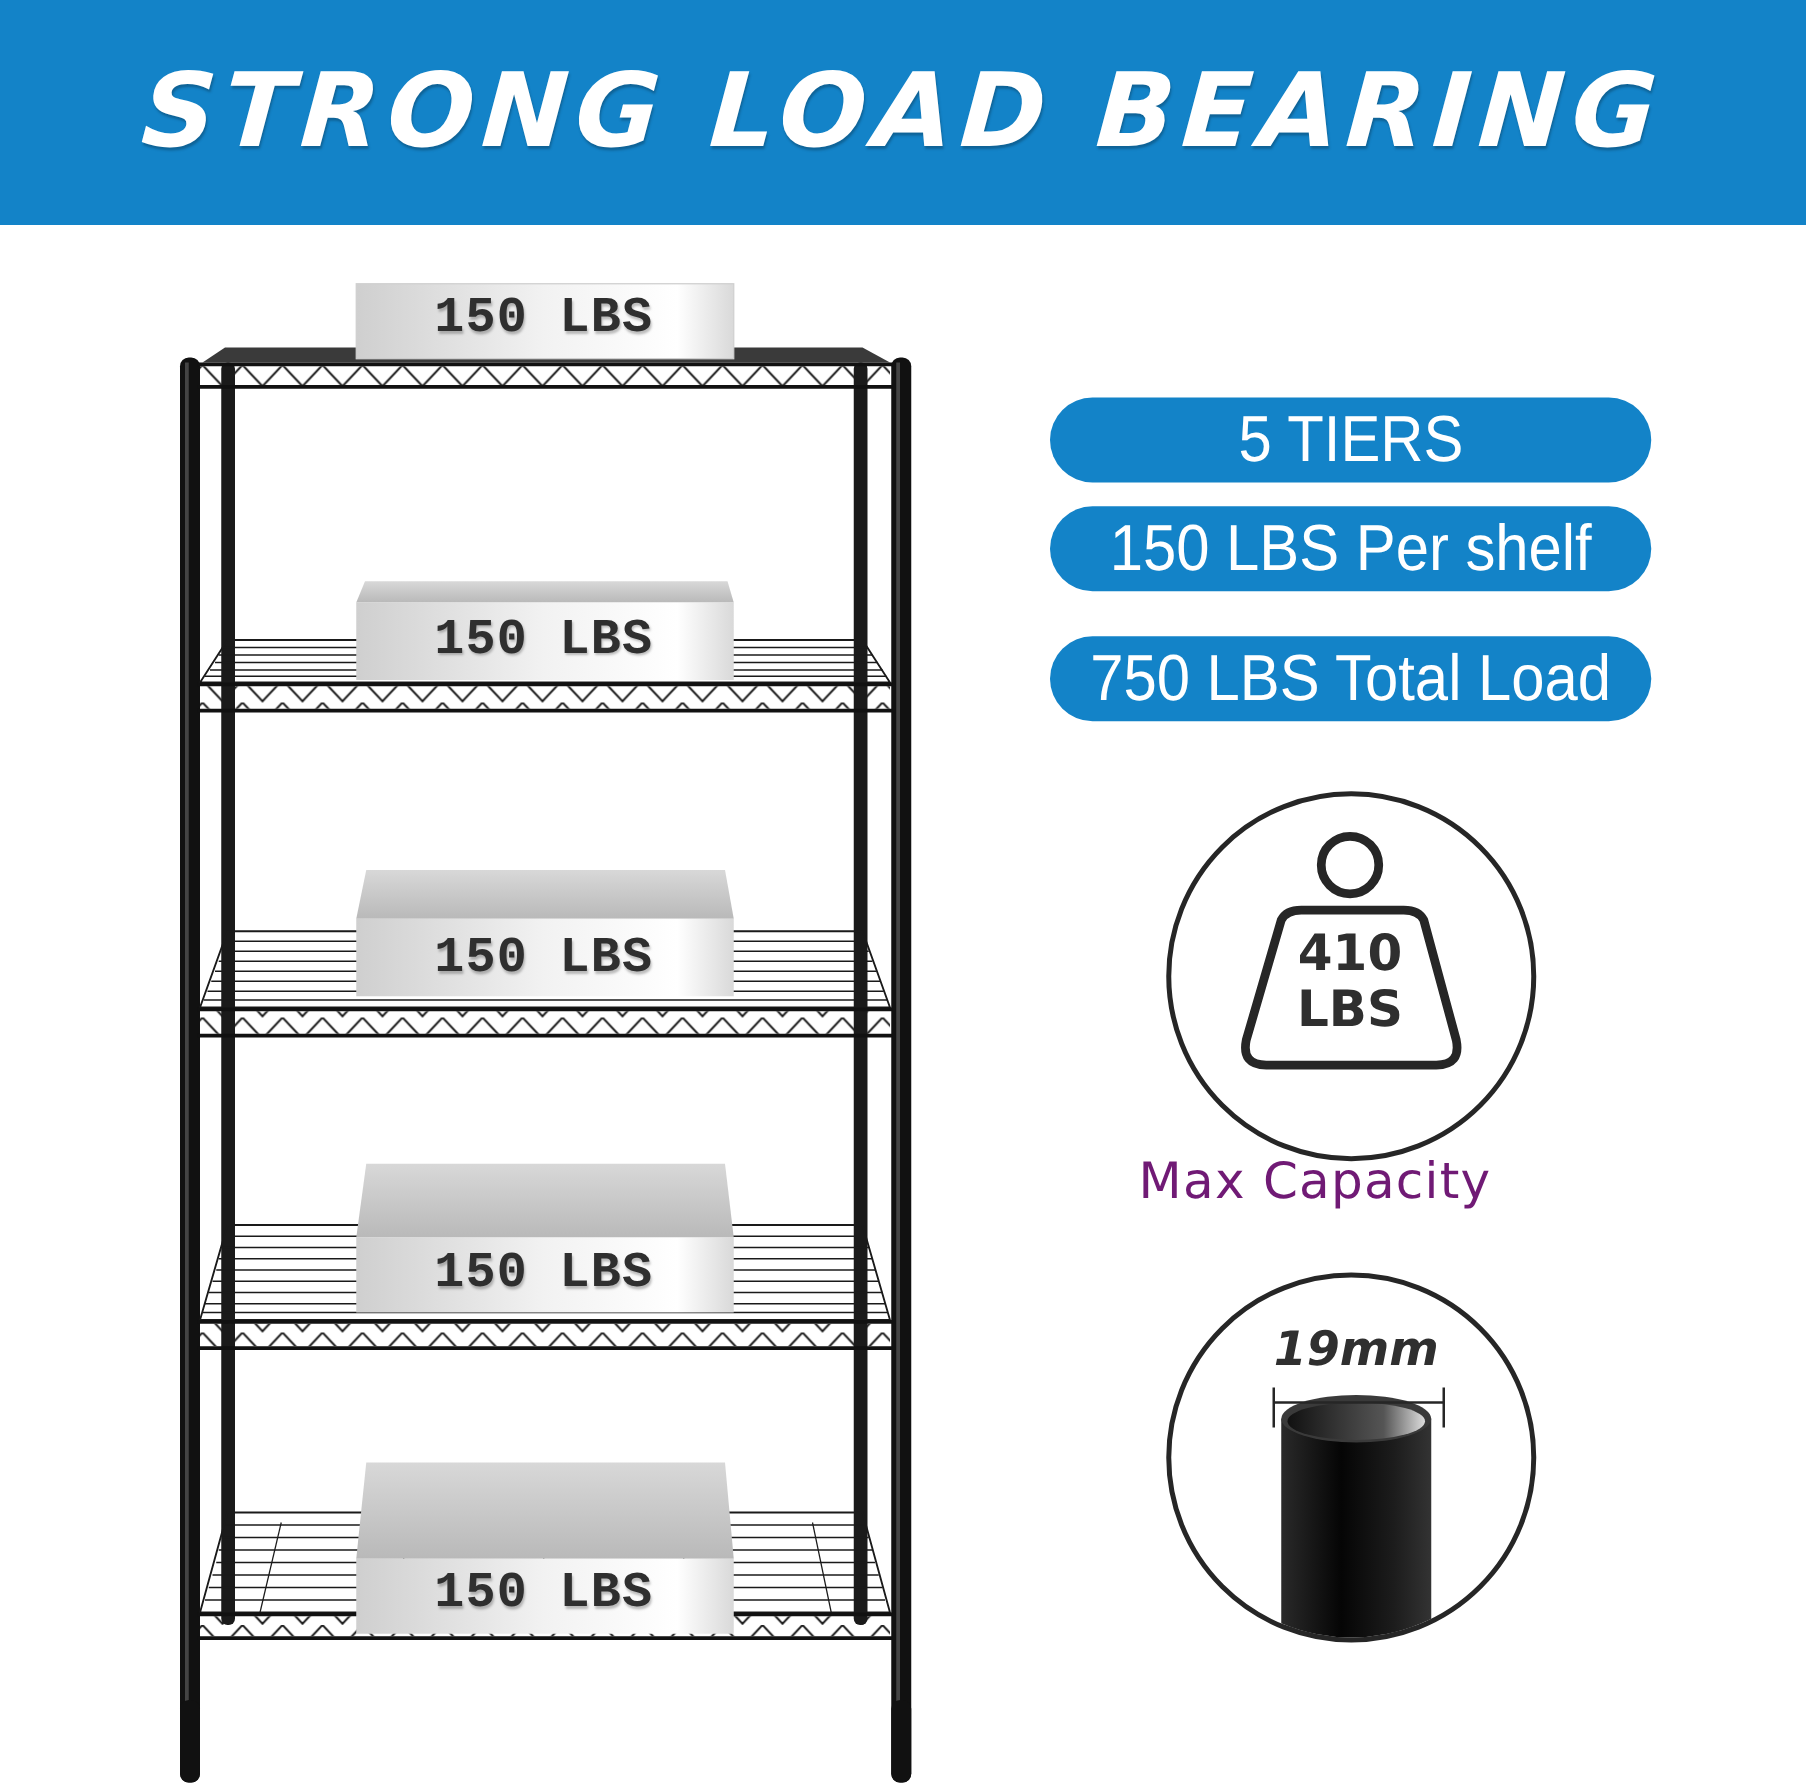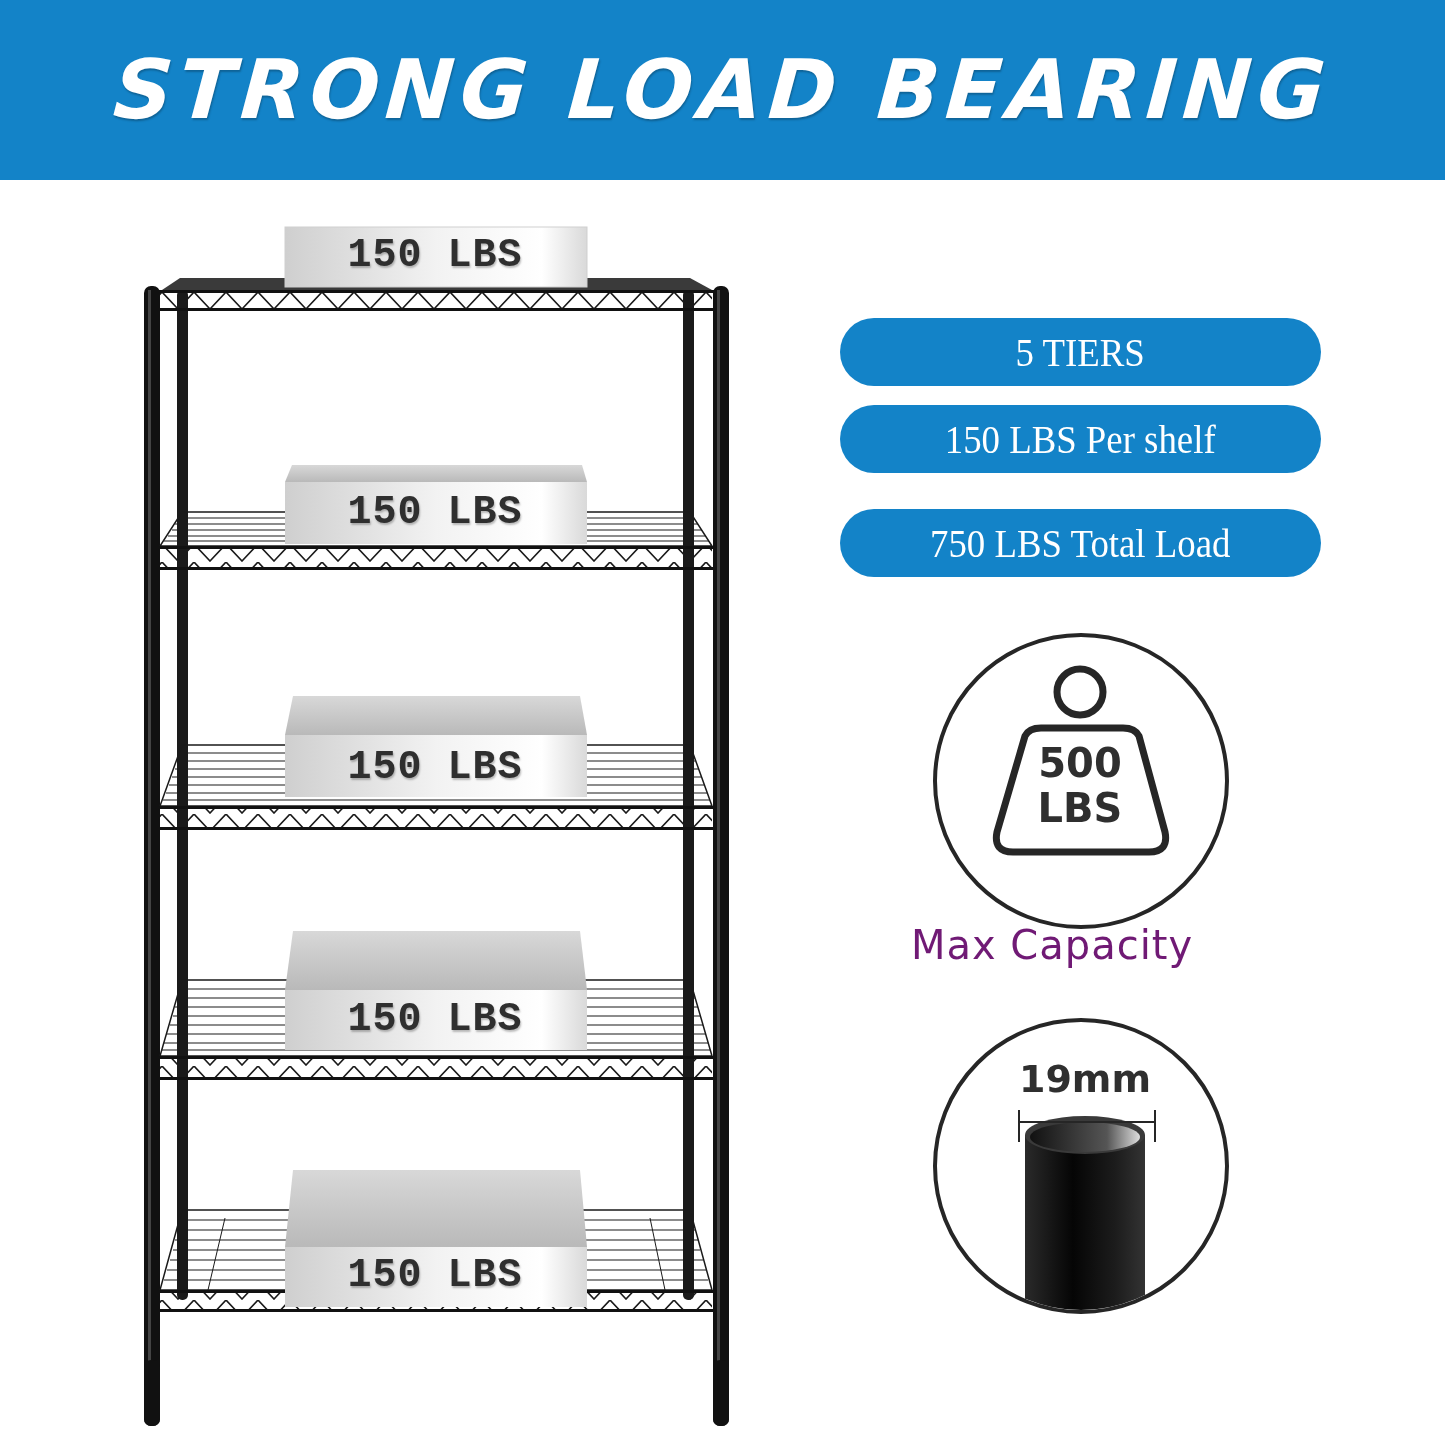--- a/index.html
+++ b/index.html
@@ -26,43 +26,43 @@
     position: absolute; width: 300px; text-align: center;
     font-family: Liberation Mono, monospace; font-weight: bold;
     font-size: 40px; color: #2f2f2f; letter-spacing: 1px;
     text-shadow: 1px 2px 2px rgba(0,0,0,0.25);
   }
 
   .pill {
     position: absolute; left: 840px; width: 481px; height: 68px;
     background: #1383c8; border-radius: 34px;
     display: flex; align-items: center; justify-content: center;
-    color: #ffffff; font-family: Liberation Serif, serif;
-    font-size: 40px; letter-spacing: 0px;
+    color: #ffffff; font-family: Liberation Sans, sans-serif;
+    font-size: 52px; letter-spacing: 0px;
   }
   .pill span { transform: scaleX(0.92); display: inline-block; }
 
   .circle {
     position: absolute; border: 4px solid #262626; border-radius: 50%;
     background: #fff;
   }
   .weight-circle { left: 933px; top: 633px; width: 296px; height: 296px; }
   .pipe-circle { left: 933px; top: 1018px; width: 296px; height: 296px; overflow: hidden; }
 
   .weight-text {
     position: absolute; left: 1000px; width: 160px; text-align: center;
     font-weight: bold; color: #2f2f2f; font-size: 40px; line-height: 44px;
   }
   .caption {
     position: absolute; left: 872px; top: 922px; width: 360px; text-align: center;
     font-size: 40px; color: #701a75; letter-spacing: 1px;
   }
   .pipe-label {
     position: absolute; left: 990px; top: 1057px; width: 190px; text-align: center;
-    font-weight: bold; color: #2f2f2f; font-size: 38px;
+    font-weight: bold; color: #2f2f2f; font-size: 38px; font-style: italic;
   }
 </style>
 </head>
 <body>
 
 <div class="banner">
   <div class="banner-title">STRONG LOAD BEARING</div>
 </div>
 
 <div class="rack">
@@ -201,21 +201,21 @@
 </div>
 <div class="pill" style="top:509px;">
   <span>750 LBS Total Load</span>
 </div>
 
 <div class="circle weight-circle"></div>
 <svg style="position:absolute; left:985px; top:660px;" width="195" height="200" viewBox="0 0 195 200">
   <circle cx="95" cy="32" r="23" fill="none" stroke="#262626" stroke-width="7"></circle>
   <path d="M40,76 Q44,68 56,68 L138,68 Q150,68 154,76 L180,172 Q184,192 164,192 L28,192 Q8,192 12,172 Z" fill="none" stroke="#262626" stroke-width="7" stroke-linejoin="round"></path>
 </svg>
-<div class="weight-text" style="top:741px;">500</div>
+<div class="weight-text" style="top:741px;">410</div>
 <div class="weight-text" style="top:786px;">LBS</div>
 <div class="caption">Max Capacity</div>
 
 <div class="circle pipe-circle">
   <svg width="296" height="296" viewBox="0 0 296 296">
     <defs>
       <linearGradient id="pipeBody" x1="0" y1="0" x2="1" y2="0">
         <stop offset="0" stop-color="#2a2a2a"></stop>
         <stop offset="0.4" stop-color="#050505"></stop>
         <stop offset="0.75" stop-color="#1c1c1c"></stop>

